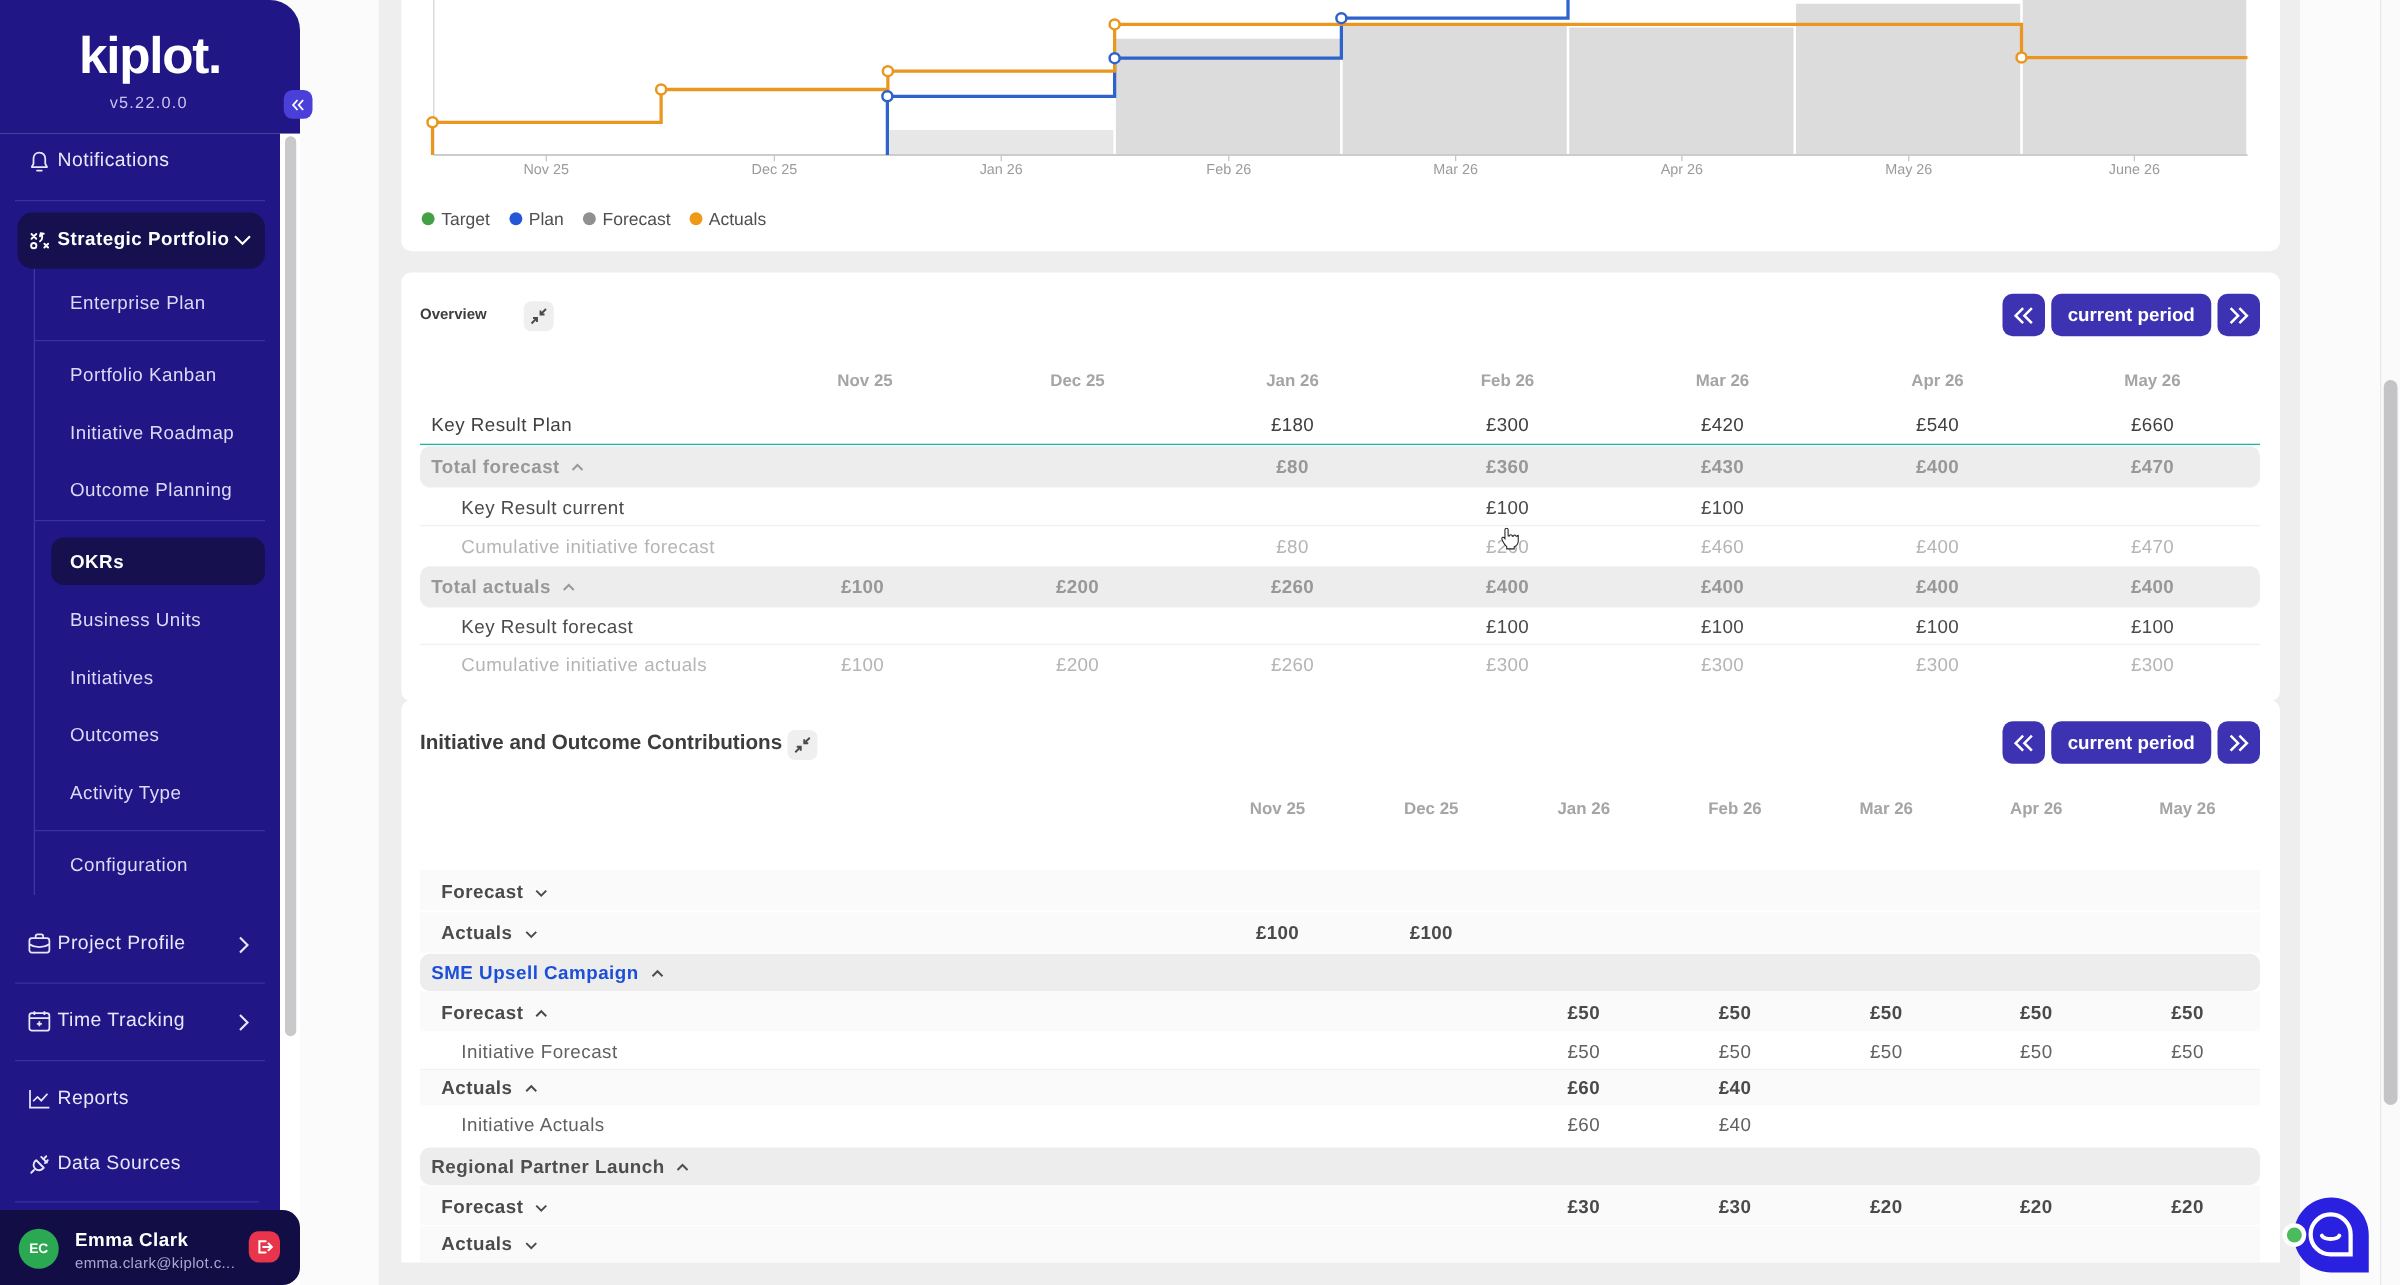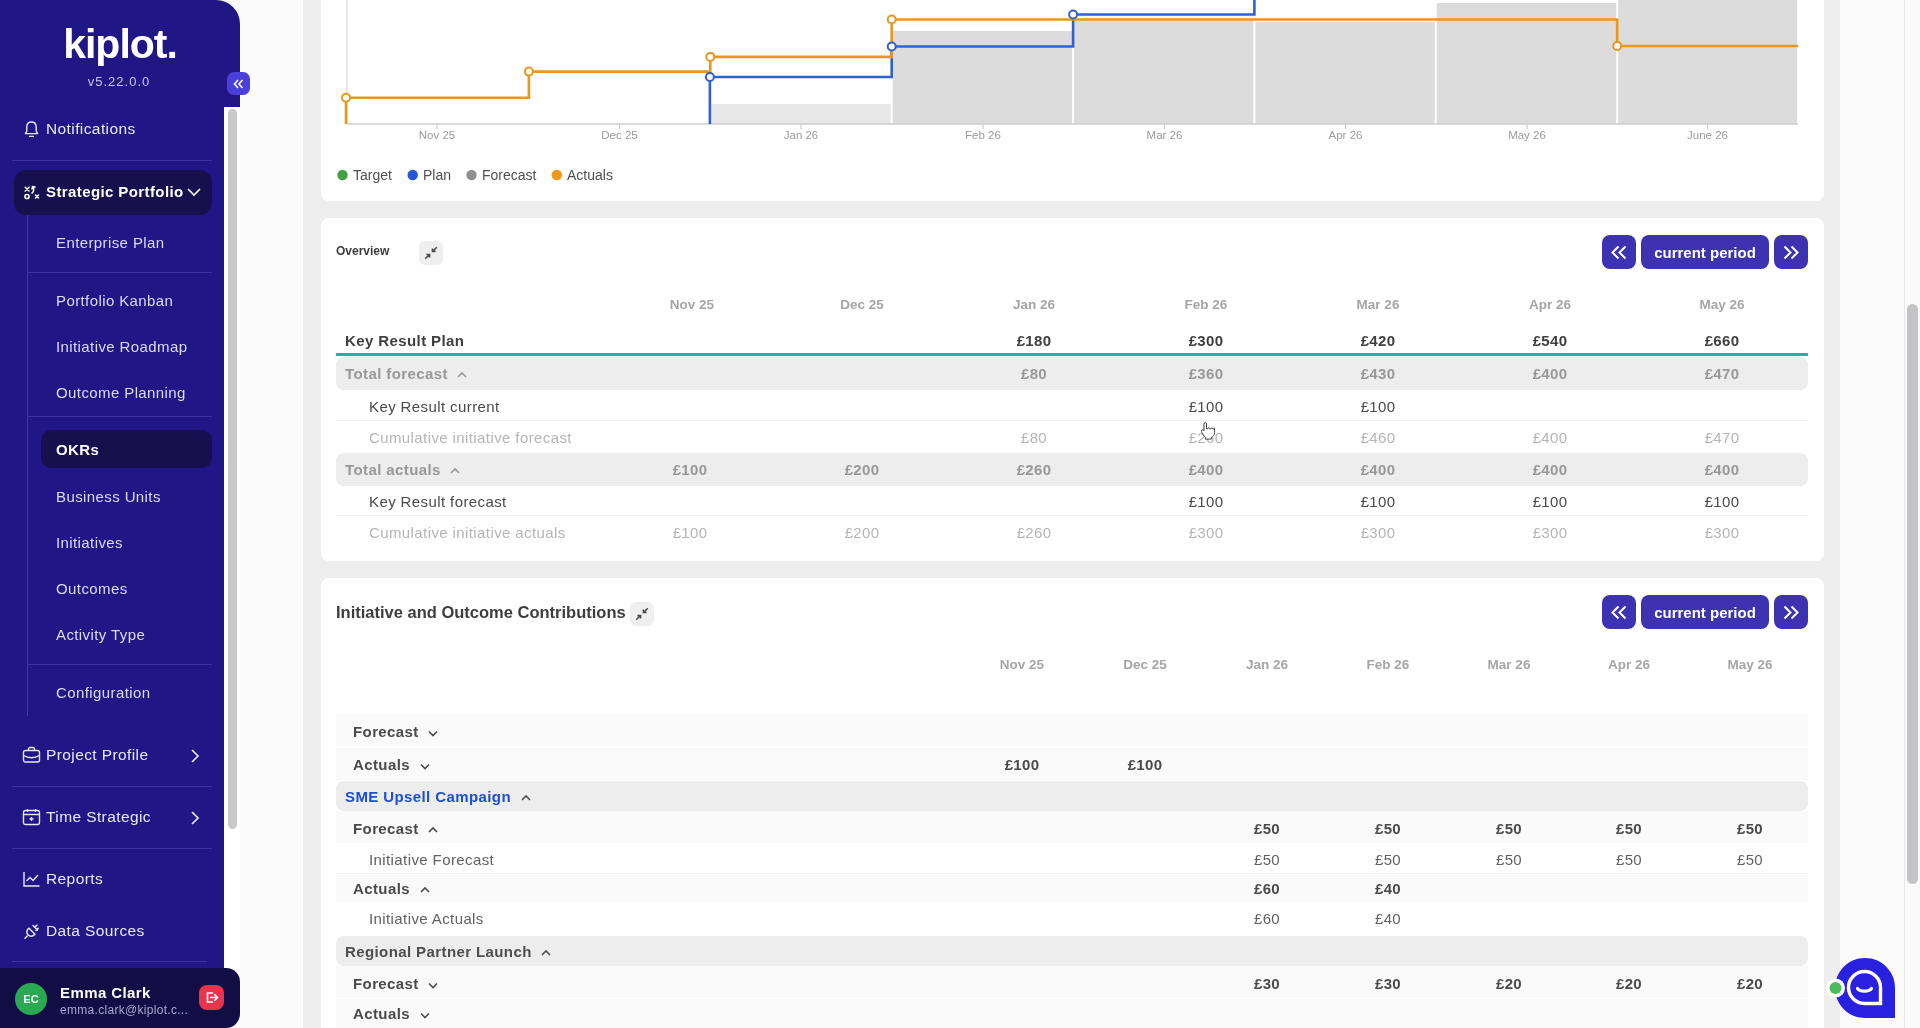--- a/index.html
+++ b/index.html
@@ -112,21 +112,21 @@
     </div>
 
   <div class="mh" style="left:371px;top:79px">Nov 25</div>
   <div class="mh" style="left:541px;top:79px">Dec 25</div>
   <div class="mh" style="left:713px;top:79px">Jan 26</div>
   <div class="mh" style="left:885px;top:79px">Feb 26</div>
   <div class="mh" style="left:1057px;top:79px">Mar 26</div>
   <div class="mh" style="left:1229px;top:79px">Apr 26</div>
   <div class="mh" style="left:1401px;top:79px">May 26</div>
 
-  <div class="row" style="top:107px;height:31px;border-bottom:3px solid #14b8a6;font-weight:bold;color:#3f3f3f">
+  <div class="row" style="top:107px;height:31px;border-bottom:1px solid #14b8a6;font-weight:normal;color:#3f3f3f">
     <span class="lbl" style="left:9px;top:7px">Key Result Plan</span>
     <span class="cell" style="left:698px;top:7px">£180</span>
     <span class="cell" style="left:870px;top:7px">£300</span>
     <span class="cell" style="left:1042px;top:7px">£420</span>
     <span class="cell" style="left:1214px;top:7px">£540</span>
     <span class="cell" style="left:1386px;top:7px">£660</span>
   </div>
 
   <div class="row band" style="top:139px;height:33px;font-weight:bold;color:#98989a">
     <span class="lbl" style="left:9px;top:8px">Total forecast <svg class="caret" width="12" height="8" viewBox="0 0 12 8">
@@ -180,21 +180,21 @@
     <span class="cell" style="left:354px;top:8px">£100</span>
     <span class="cell" style="left:526px;top:8px">£200</span>
     <span class="cell" style="left:698px;top:8px">£260</span>
     <span class="cell" style="left:870px;top:8px">£300</span>
     <span class="cell" style="left:1042px;top:8px">£300</span>
     <span class="cell" style="left:1214px;top:8px">£300</span>
     <span class="cell" style="left:1386px;top:8px">£300</span>
   </div>
 </div>
 
-<div class="card" style="top:578px;height:450px;border-radius:8px 8px 0 0" id="contribCard">
+<div class="card" style="top:560px;height:450px;border-radius:8px 8px 0 0" id="contribCard">
   <div class="abs" style="left:15px;top:25px;font-size:16.5px;font-weight:bold;color:#3d3d3d">Initiative and Outcome Contributions</div>
   <div class="abs" style="left:309px;top:24px;width:24px;height:24px;background:#efeff0;border-radius:6px">
     <svg width="24" height="24" viewBox="0 0 24 24">
         <g stroke="#4a4a4a" stroke-width="1.5" fill="none">
           <path d="M6.2 17.8 L10.6 13.4 M10.6 16.6 V13.4 H7.4"></path>
           <path d="M17.8 6.2 L13.4 10.6 M13.4 7.4 V10.6 H16.6"></path>
         </g>
       </svg>
   </div>
   <div class="btn" style="left:1281px;top:17px;width:34px;height:34px">
@@ -361,21 +361,21 @@
   <div class="sep" style="left:12px;top:786px;width:200px"></div>
 
   <svg class="abs" style="left:22px;top:808px" width="19" height="18" viewBox="0 0 19 18">
       <g fill="none" stroke="#e9e8fb" stroke-width="1.4">
         <rect x="1.5" y="2.5" width="16" height="14" rx="2"></rect>
         <path d="M1.5 6.5 H17.5"></path>
         <path d="M5.5 1 V4 M13.5 1 V4"></path>
         <path d="M9.5 9 V13 M7.5 11 H11.5"></path>
       </g>
     </svg>
-  <div class="nav" style="left:46px;top:808px">Time Strategic</div>
+  <div class="nav" style="left:46px;top:808px">Time Tracking</div>
   <svg class="abs" style="left:190px;top:810px" width="10" height="16" viewBox="0 0 10 16">
       <path d="M2 2 L8 8 L2 14" fill="none" stroke="#e9e8fb" stroke-width="1.7"></path>
     </svg>
   <div class="sep" style="left:12px;top:848px;width:200px"></div>
 
   <svg class="abs" style="left:22px;top:870px" width="19" height="18" viewBox="0 0 19 18">
       <g fill="none" stroke="#e9e8fb" stroke-width="1.4">
         <path d="M2 2 V16 H17.5"></path>
         <path d="M4.5 11 L8 7.5 L11 10.5 L16 5"></path>
       </g>

